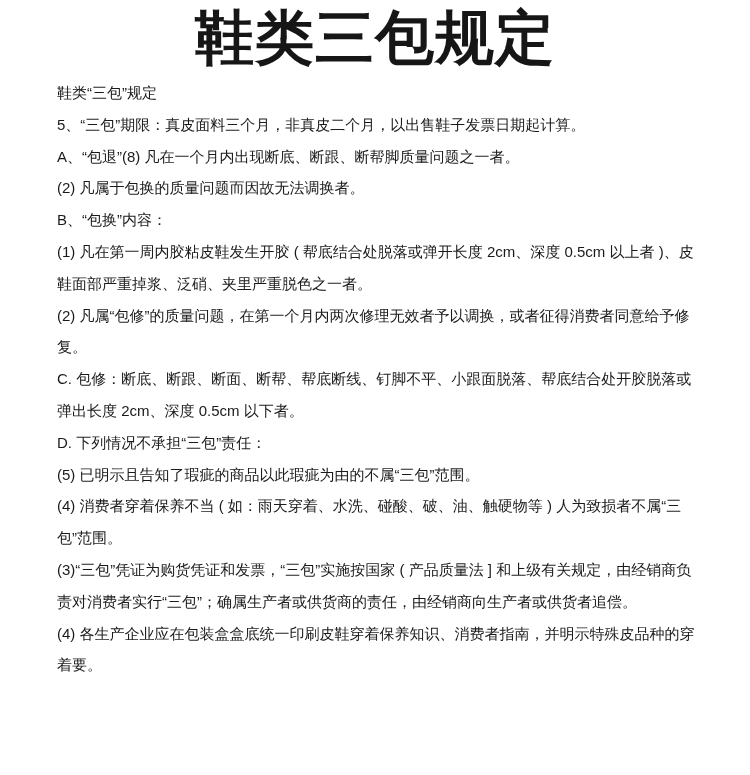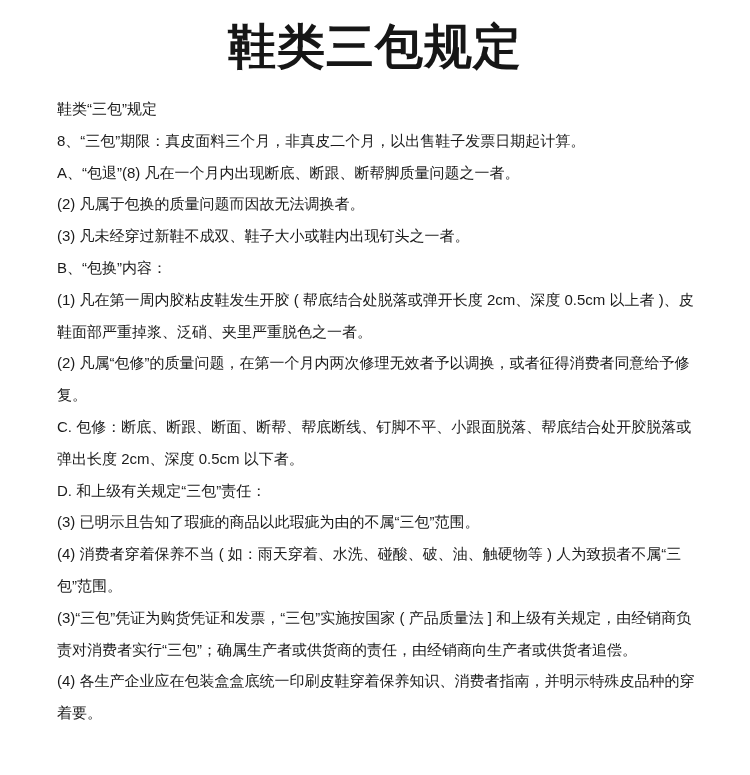--- a/index.html
+++ b/index.html
@@ -12,25 +12,25 @@
     background: #ffffff;
     overflow: hidden;
   }
   .page {
     width: 750px;
     height: 775px;
     background: #ffffff;
     box-sizing: border-box;
   }
   .title {
-    margin: 12px;
+    margin: 4px;
     padding-top: 8px;
     text-align: center;
     font-family: "DejaVu Serif", "Liberation Serif", serif;
-    font-size: 48px;
+    font-size: 59px;
     line-height: 52px;
     font-weight: 900;
     letter-spacing: 1px;
     color: #161616;
   }
   .content {
     box-sizing: border-box;
     width: 750px;
     padding: 9px 52px 0 57px;
     font-family: "Liberation Sans", sans-serif;
@@ -45,27 +45,26 @@
     padding: 0;
   }
 </style>
 </head>
 <body>
 
 <div class="page">
   <h1 class="title">鞋类三包规定</h1>
   <div class="content">
       <p>鞋类“三包”规定</p>
-      <p>8、“三包”期限：真皮面料三个月，非真皮二个月，以出售鞋子发票日期起计算。</p>
+      <p>5、“三包”期限：真皮面料三个月，非真皮二个月，以出售鞋子发票日期起计算。</p>
       <p>A、“包退”(8) 凡在一个月内出现断底、断跟、断帮脚质量问题之一者。</p>
       <p>(2) 凡属于包换的质量问题而因故无法调换者。</p>
-      <p>(3) 凡未经穿过新鞋不成双、鞋子大小或鞋内出现钉头之一者。</p>
       <p>B、“包换”内容：</p>
       <p>(1) 凡在第一周内胶粘皮鞋发生开胶 ( 帮底结合处脱落或弹开长度 2cm、深度 0.5cm 以上者 )、皮鞋面部严重掉浆、泛硝、夹里严重脱色之一者。</p>
       <p>(2) 凡属“包修”的质量问题，在第一个月内两次修理无效者予以调换，或者征得消费者同意给予修复。</p>
       <p>C. 包修：断底、断跟、断面、断帮、帮底断线、钉脚不平、小跟面脱落、帮底结合处开胶脱落或弹出长度 2cm、深度 0.5cm 以下者。</p>
-      <p>D. 和上级有关规定“三包”责任：</p>
-      <p>(3) 已明示且告知了瑕疵的商品以此瑕疵为由的不属“三包”范围。</p>
+      <p>D. 下列情况不承担“三包”责任：</p>
+      <p>(5) 已明示且告知了瑕疵的商品以此瑕疵为由的不属“三包”范围。</p>
       <p>(4) 消费者穿着保养不当 ( 如：雨天穿着、水洗、碰酸、破、油、触硬物等 ) 人为致损者不属“三包”范围。</p>
       <p>(3)“三包”凭证为购货凭证和发票，“三包”实施按国家 ( 产品质量法 ] 和上级有关规定，由经销商负责对消费者实行“三包”；确属生产者或供货商的责任，由经销商向生产者或供货者追偿。</p>
       <p>(4) 各生产企业应在包装盒盒底统一印刷皮鞋穿着保养知识、消费者指南，并明示特殊皮品种的穿着要。</p>
     </div>
 </div>
 
 </body></html>

